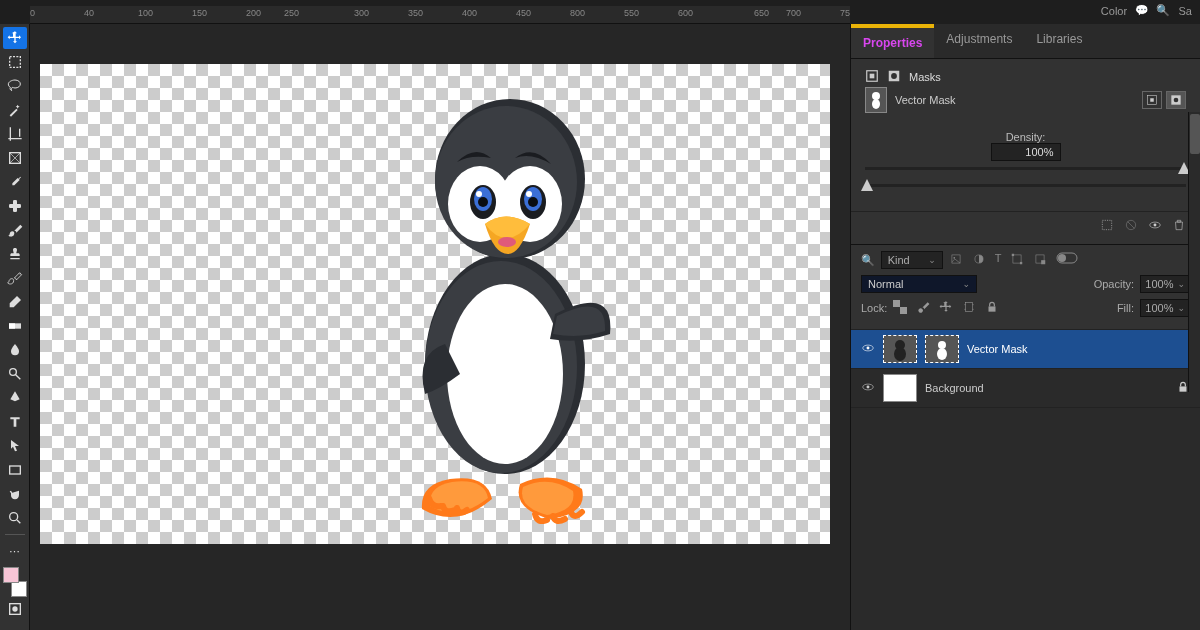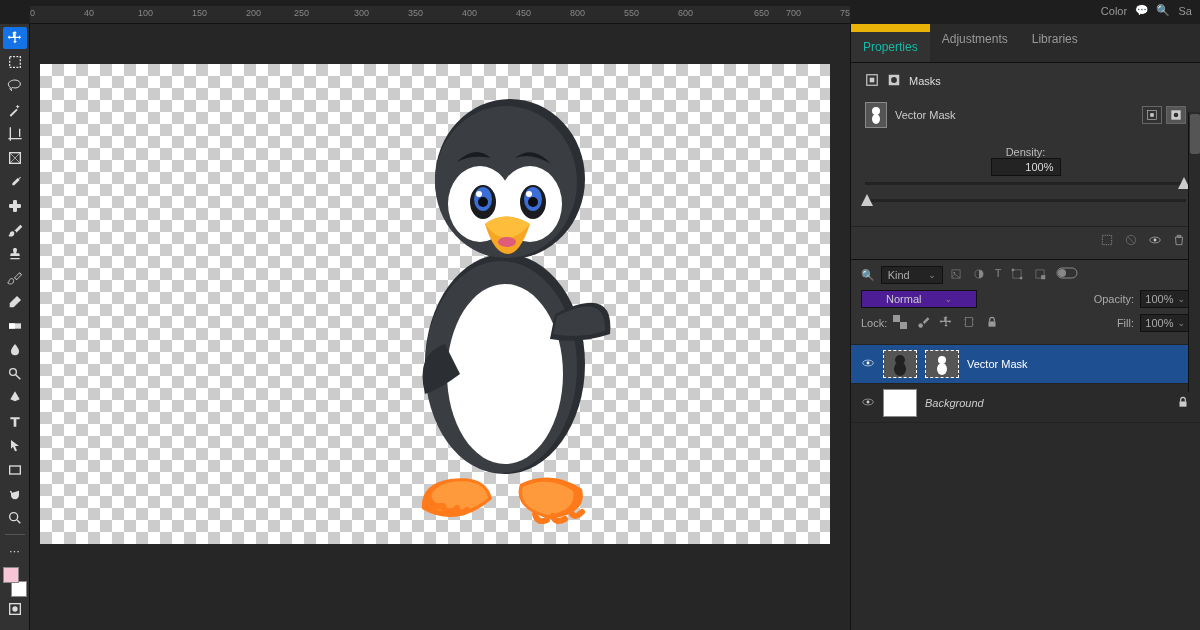--- a/index.html
+++ b/index.html
@@ -15,73 +15,73 @@
 .swatch-fg { position: absolute; top: 0; left: 0; width: 16px; height: 16px; background: #f7c5d6; border: 1px solid #888; }
 .swatch-bg { position: absolute; bottom: 0; right: 0; width: 16px; height: 16px; background: #fff; border: 1px solid #888; }
 .canvas-area { position: absolute; top: 24px; left: 30px; right: 350px; bottom: 0; background: #262626; }
 .canvas { position: absolute; left: 10px; top: 40px; width: 790px; height: 480px; background-color: #fff; 
   background-image: linear-gradient(45deg, #ccc 25%, transparent 25%), linear-gradient(-45deg, #ccc 25%, transparent 25%), linear-gradient(45deg, transparent 75%, #ccc 75%), linear-gradient(-45deg, transparent 75%, #ccc 75%);
   background-size: 24px 24px; background-position: 0 0, 0 12px, 12px -12px, -12px 0px; }
 .penguin { position: absolute; left: 345px; top: 20px; }
 .right-panels { position: absolute; top: 24px; right: 0; width: 350px; height: 606px; background: #323232; border-left: 1px solid #111; display: flex; flex-direction: column; }
 .panel-tabs { display: flex; background: #2a2a2a; border-bottom: 1px solid #111; }
 .panel-tab { padding: 8px 12px; color: #999; cursor: pointer; font-size: 12px; }
-.panel-tab.active { background: #323232; color: #14b8a6; font-weight: 400; border-top: 8px solid #eab308; }
+.panel-tab.active { background: #323232; color: #d946ef; font-weight: 700; border-top: 4px solid #eab308; }
 .panel-body { padding: 10px 14px; }
-.masks-header { display: flex; align-items: center; gap: 8px; margin-bottom: 13px; }
+.masks-header { display: flex; align-items: center; gap: 8px; margin-bottom: 2px; }
 .vmask-row { display: flex; align-items: center; gap: 8px; margin-bottom: 18px; }
 .vmask-thumb { width: 22px; height: 26px; border: 1px solid #888; background: #555; display: flex; align-items: center; justify-content: center; }
 .vmask-actions { margin-left: auto; display: flex; gap: 4px; }
 .mini-icon { width: 20px; height: 18px; border: 1px solid #666; display: flex; align-items: center; justify-content: center; cursor: pointer; }
 .prop-row { display: flex; align-items: center; margin-bottom: 6px; flex-direction: column; }
 .prop-label { flex: 1; color: #bbb; }
 .prop-val { width: 70px; background: #232323; border: 1px solid #111; padding: 2px 6px; text-align: right; color: #ddd; }
 .slider-track { height: 3px; background: #222; margin-bottom: 14px; position: relative; }
 .slider-knob { position: absolute; top: -5px; width: 12px; height: 12px; background: #ccc; clip-path: polygon(50% 0, 100% 100%, 0 100%); }
 .mask-btns { display: flex; justify-content: flex-end; gap: 10px; padding: 6px 14px 10px; border-top: 1px solid #222; }
 .layers-section { border-top: 1px solid #111; flex: 1; display: flex; flex-direction: column; }
 .layers-controls { padding: 6px 10px; }
 .layers-row { display: flex; align-items: center; gap: 6px; margin-bottom: 6px; color: #aaa; }
 .kind-sel { background: #232323; border: 1px solid #111; padding: 2px 6px; color: #aaa; width: 62px; display: flex; justify-content: space-between; align-items: center; }
 .filter-icons { display: flex; gap: 9px; color: #888; }
 .filter-icons span { cursor: pointer; }
-.blend { background: #4c1d95; border: 1px solid #111; padding: 2px 24px; color: #ccc; width: 116px; display: flex; justify-content: space-between; align-items: center; }
+.blend { background: #0f172a; border: 1px solid #111; padding: 2px 6px; color: #ccc; width: 116px; display: flex; justify-content: space-between; align-items: center; }
 .lock-icons { display: flex; gap: 9px; align-items: center; color: #999; }
 .val-box { background: #232323; border: 1px solid #111; padding: 2px 4px; width: 50px; text-align: right; display: flex; justify-content: flex-end; align-items: center; gap: 4px; }
 .layer-list { flex: 1; background: #2a2a2a; border-top: 1px solid #222; }
 .layer-item { display: flex; align-items: center; padding: 5px 10px; gap: 8px; border-bottom: 1px solid #222; }
 .layer-item.active { background: #1d4f91; color: #fff; }
 .eye { width: 14px; cursor: pointer; }
 .layer-thumb { width: 34px; height: 28px; background: #555; border: 1px solid #888; }
 .layer-thumb.white { background: #fff; }
 .layer-thumb.dashed { border: 1.5px dashed #fff; }
 .lock-right { margin-left: auto; }
 .scroll-gutter { position: absolute; right: 0; top: 88px; width: 12px; height: 280px; background: #2a2a2a; border-left: 1px solid #111; }
 .scroll-thumb { width: 10px; margin: 1px; background: #555; border-radius: 2px; }
 .small-svg { width: 14px; height: 14px; fill: currentColor; }
 .chev { font-size: 9px; color: #888; }
-.layer-name-italic { font-style: italic; }
+.layer-name-italic { }
 </style>
 </head>
 <body>
 
 <div class="top-panels">
   <span>Color</span>
   <span>💬</span>
   <span>🔍</span>
   <span>Sa</span>
 </div>
 
 <div class="ruler-h" id="ruler">
     <span style="left: 0px;">0</span>
     <span style="left: 54px;">40</span>
     <span style="left: 108px;">100</span>
     <span style="left: 162px;">150</span>
     <span style="left: 216px;">200</span>
-    <span style="left: 264px;">250</span>
+    <span style="left: 254px;">250</span>
     <span style="left: 324px;">300</span>
     <span style="left: 378px;">350</span>
     <span style="left: 432px;">400</span>
     <span style="left: 486px; text-align: center;">450</span>
     <span style="left: 540px;">800</span>
     <span style="left: 594px;">550</span>
     <span style="left: 648px;">600</span>
     <span style="left: 724px;">650</span>
     <span style="left: 756px;">700</span>
     <span style="left: 810px;">750</span>

